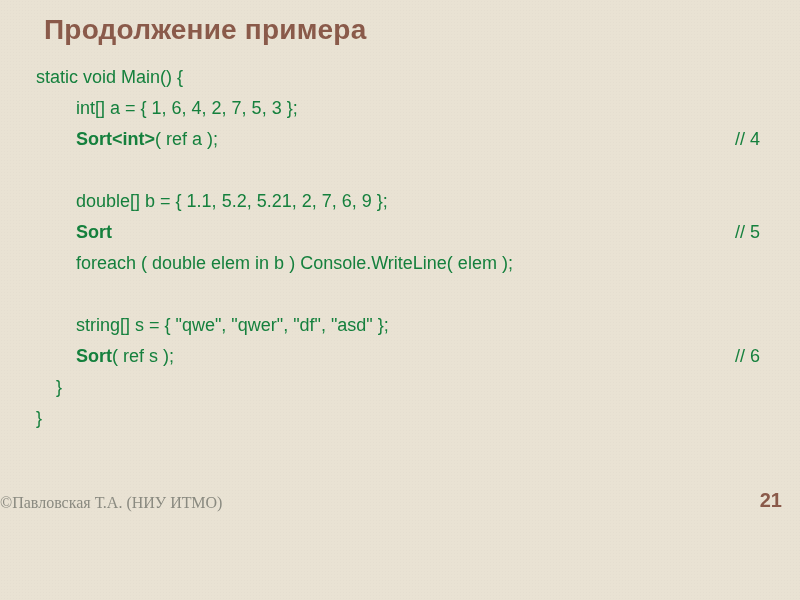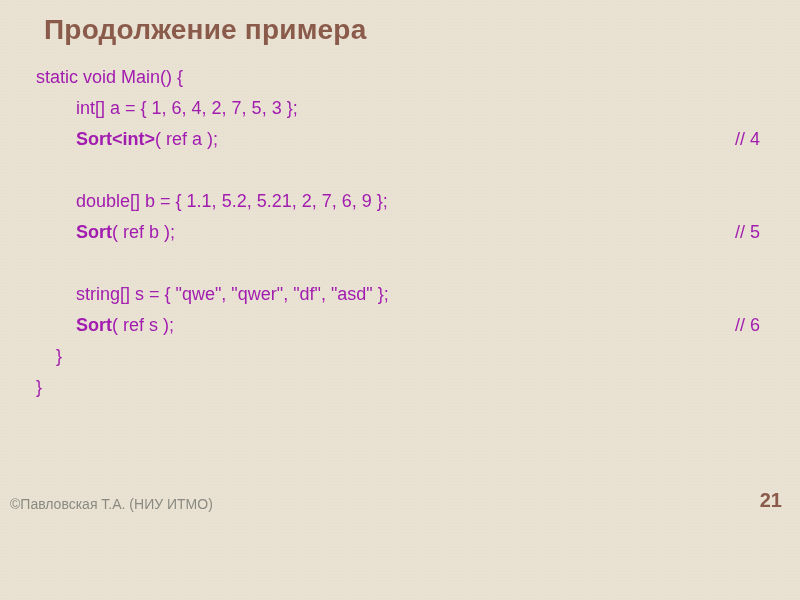--- a/index.html
+++ b/index.html
@@ -39,43 +39,44 @@
     letter-spacing: 0.2px;
   }
   .code {
     position: absolute;
     top: 62px;
     left: 36px;
     right: 40px;
     font-family: "Trebuchet MS", "Verdana", sans-serif;
     font-size: 18px;
     line-height: 31px;
-    color: #a21caf;
+    color: #15803d;
   }
   .code .row {
     display: flex;
     white-space: pre;
     height: 31px;
   }
   .code .blank {
     height: 31px;
   }
   .code .comment {
     margin-left: auto;
   }
   .code b {
     font-weight: bold;
     text-align: center;
   }
   .footer-left {
     position: absolute;
-    left: 10px;
+    left: 0;
     bottom: 8px;
-    font-size: 14px;
+    font-size: 16px;
     color: #8a8a80;
+    font-family: Liberation Serif, serif;
   }
   .page-num {
     position: absolute;
     right: 18px;
     bottom: 8px;
     font-size: 20px;
     font-weight: bold;
     color: #8a5a4a;
     margin-top: 25px;
   }
@@ -97,24 +98,25 @@
       <span>        </span><b>Sort&lt;int&gt;</b><span>( ref a );</span>
       <span class="comment">// 4</span>
     </div>
 
 
     <div class="blank"></div>
 
     <div class="row"><span>        double[] b = { 1.1, 5.2, 5.21, 2, 7, 6, 9 };</span></div>
 
     <div class="row">
-      <span>        </span><b>Sort</b><span>( ref b );</span>
+      <span>        </span><b>Sort</b>
       <span class="comment">// 5</span>
     </div>
 
+    <div class="row"><span>        foreach ( double elem in b ) Console.WriteLine( elem );</span></div>
 
     <div class="blank"></div>
 
     <div class="row"><span>        string[] s = { "qwe", "qwer", "df", "asd" };</span></div>
 
     <div class="row">
       <span>        </span><b>Sort</b><span>( ref s );</span>
       <span class="comment">// 6</span>
     </div>
 

